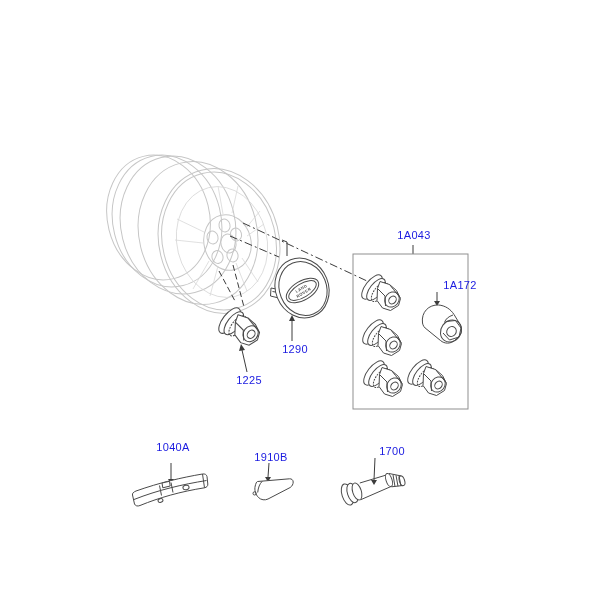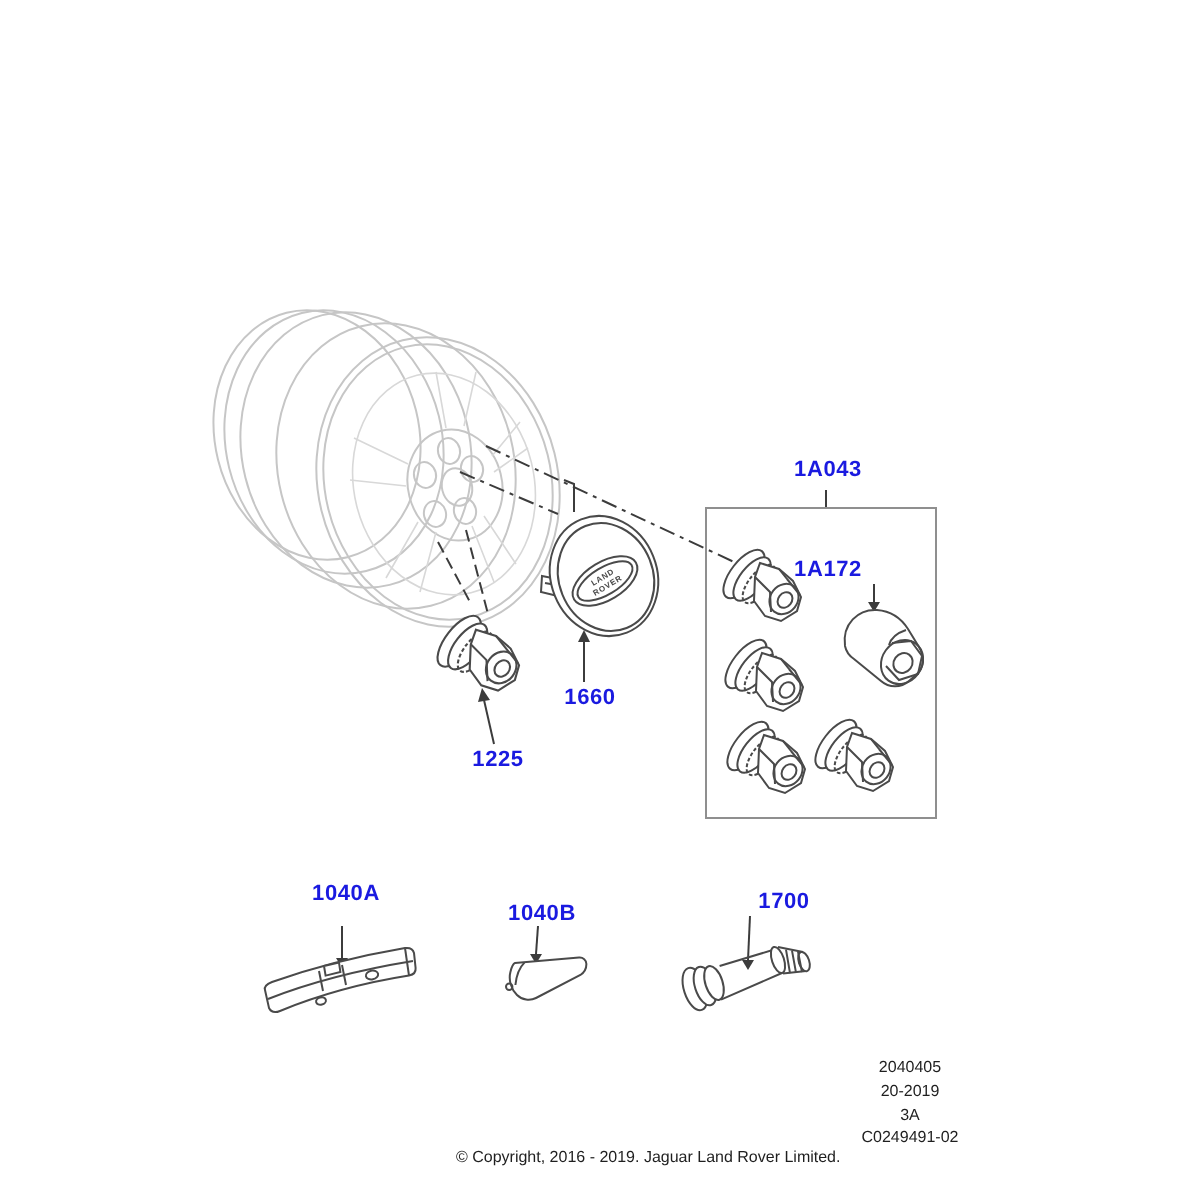--- a/index.html
+++ b/index.html
@@ -13,21 +13,21 @@
     --bg:#ffffff;
   }
   html,body{margin:0;padding:0;background:#e9e9e9;}
   .stage{
     position:relative;width:600px;height:600px;background:var(--bg);
     font-family:"Liberation Sans", sans-serif;overflow:hidden;margin:0 auto;
   }
   .art{position:absolute;left:0;top:0;}
   .part-label{
     position:absolute;transform:translateX(-50%);
-    color:var(--label-blue);font-weight:bold;font-size:11px;letter-spacing:.3px;
+    color:var(--label-blue);font-weight:normal;font-size:11px;letter-spacing:.3px;
     white-space:nowrap;cursor:pointer;line-height:12px;
   }
   .doc-block{
     position:absolute;left:405px;top:528px;width:100px;text-align:center;
     font-size:8px;line-height:11.8px;color:var(--footer-text);
   }
   .copyright{
     position:absolute;left:228px;top:574px;font-size:8px;color:var(--footer-text);
     white-space:nowrap;
   }
@@ -162,33 +162,26 @@
       <path class="pl" d="M 359.8 483 L 388 474.5 M 360.5 499.8 L 391 486.5"></path>
       <ellipse class="p" cx="389" cy="480" rx="3" ry="6.8" transform="rotate(-18 389 480)"></ellipse>
       <path class="pl" d="M 389 473.5 L 401.5 476 M 391.5 486.8 L 403 485.5"></path>
       <ellipse class="p" cx="402" cy="480.8" rx="2.6" ry="5" transform="rotate(-18 402 480.8)"></ellipse>
       <path class="pl" d="M 393 474.8 L 395 486.6 M 396 475.3 L 398 486.3 M 399 475.8 L 401 486"></path>
     </g>
   </svg>
 
   <div class="part-label" style="left:414px;top:229px">1A043</div>
 
-  <div class="part-label" style="left:414px;top:279px">1A172</div>
+  <div class="part-label" style="left:460px;top:279px">1A172</div>
 
-  <div class="part-label" style="left:295px;top:343px">1660</div>
+  <div class="part-label" style="left:295px;top:343px">1290</div>
 
   <div class="part-label" style="left:249px;top:374px">1225</div>
 
   <div class="part-label" style="left:173px;top:441px">1040A</div>
 
-  <div class="part-label" style="left:271px;top:451px">1040B</div>
+  <div class="part-label" style="left:271px;top:451px">1910B</div>
 
   <div class="part-label" style="left:392px;top:445px">1700</div>
 
-  <div class="doc-block">
-    <div>2040405</div>
-    <div>20-2019</div>
-    <div>3A</div>
-    <div>C0249491-02</div>
-  </div>
 
-  <div class="copyright">© Copyright, 2016 - 2019. Jaguar Land Rover Limited.</div>
 </div>
 
 </body></html>

